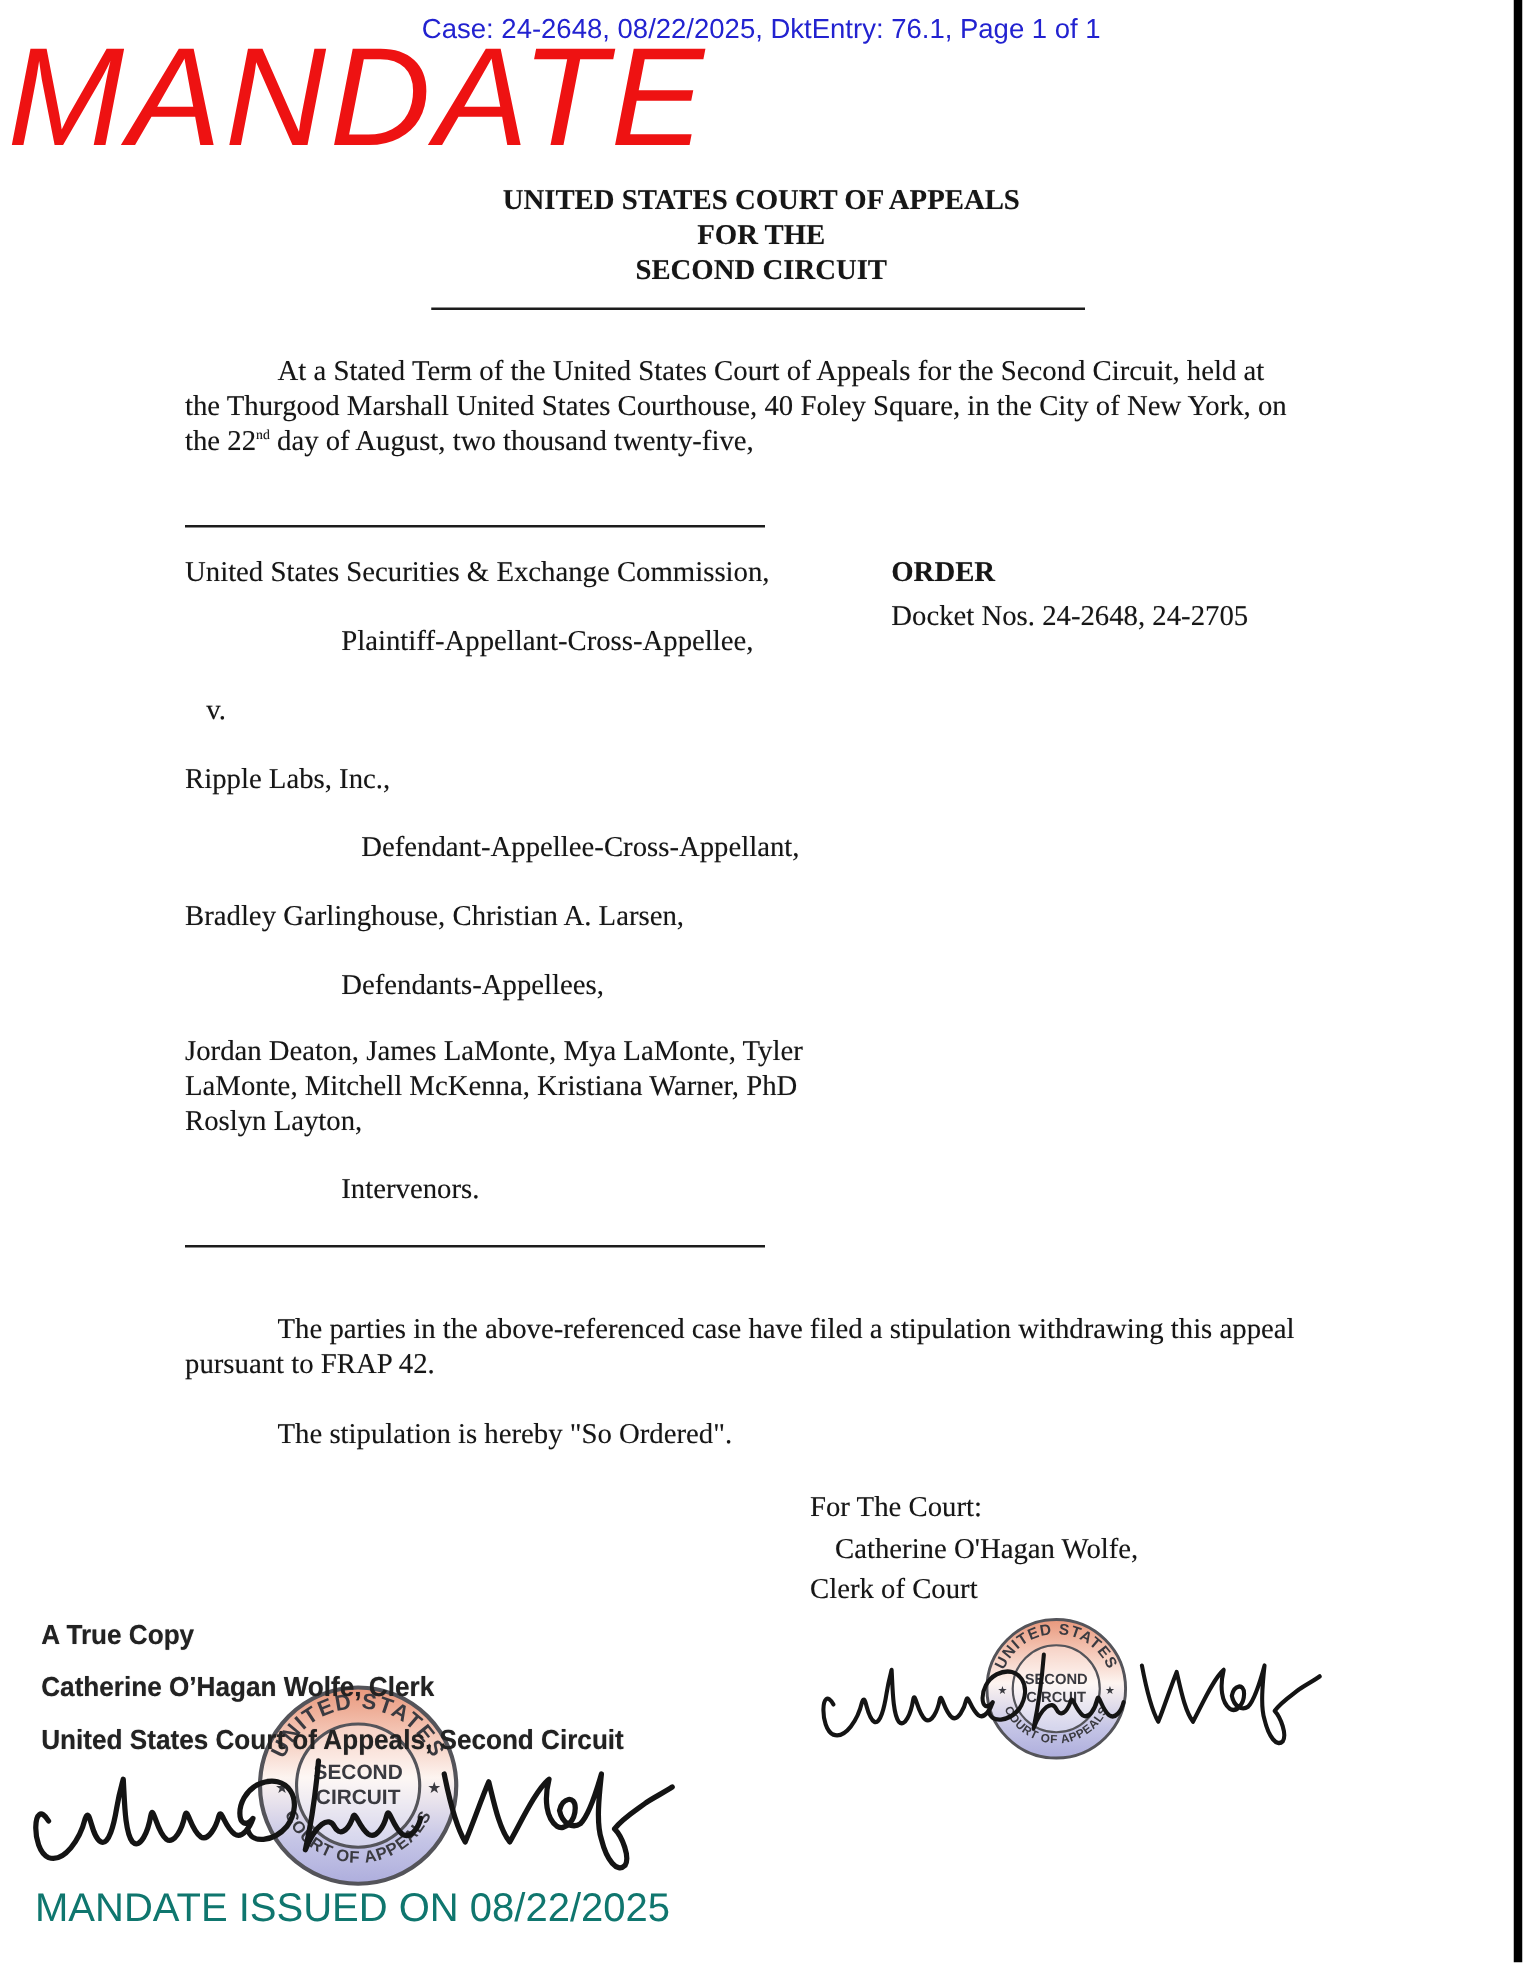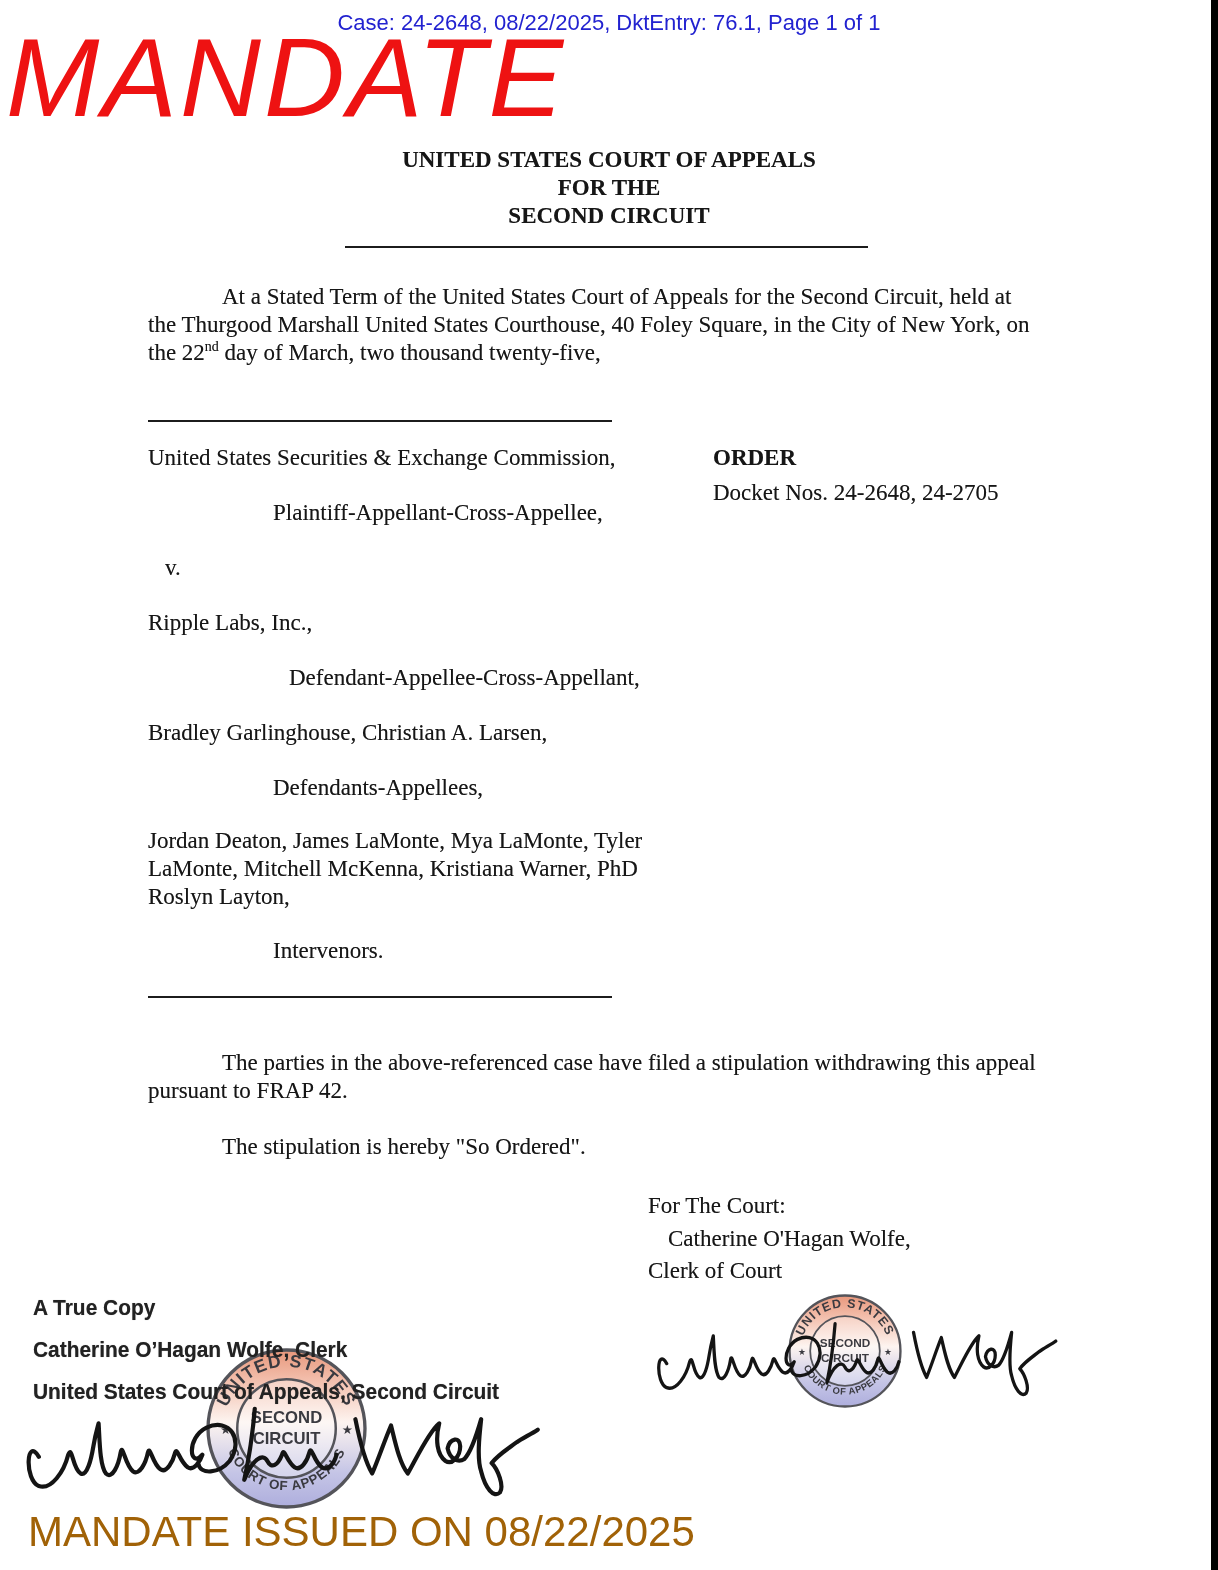--- a/index.html
+++ b/index.html
@@ -27,28 +27,28 @@
   .mandate-stamp{
     top:22px;left:6px;
     font-family:"Liberation Sans", sans-serif;
     font-size:112px;line-height:1;
     letter-spacing:3px;
     color:#ee1212;z-index:4;font-style:italic;
   }
   .mandate-footer{
     top:1508px;left:28px;
     font-family:"Liberation Sans", sans-serif;
-    font-size:42px;color:#a16207;z-index:5;
+    font-size:32px;color:#0f766e;z-index:5;
   }
   
   .doc{font-size:23px;line-height:28px;text-shadow:0 0 0.6px rgba(0,0,0,0.40);}
   .bold{font-weight:bold;}
   .center{left:50%;transform:translateX(-50%);text-align:right;}
   .rule{position:absolute;border-top:2px solid #1c1c1c;height:0;}
-  sup{font-size:14px;vertical-align:super;line-height:0;margin-top:16px;}
+  sup{font-size:11px;vertical-align:super;line-height:0;margin-top:16px;}
   
   .truecopy{
     font-family:"Liberation Sans", sans-serif;
     font-weight:bold;font-size:22px;color:#222;
     text-shadow:0 0 0.7px rgba(0,0,0,0.5);
     transform-origin:left top;transform:scaleX(0.95);
     z-index:2;
   }
   .seal-wrap{position:absolute;z-index:1;}
   .sig-wrap{position:absolute;z-index:3;}
@@ -115,21 +115,21 @@
 <div class="abs mandate-stamp">MANDATE</div>
 
 <div class="abs doc bold center" style="top:146px">UNITED STATES COURT OF APPEALS</div>
 <div class="abs doc bold center" style="top:174px">FOR THE</div>
 <div class="abs doc bold center" style="top:202px">SECOND CIRCUIT</div>
 
 <div class="rule" style="top:246px;left:345px;width:523px"></div>
 
 <div class="abs doc" style="top:283px;left:222px">At a Stated Term of the United States Court of Appeals for the Second Circuit, held at</div>
 <div class="abs doc" style="top:311px;left:148px">the Thurgood Marshall United States Courthouse, 40 Foley Square, in the City of New York, on</div>
-<div class="abs doc" style="top:339px;left:148px"><span>the 22</span><sup>nd</sup><span> day of March, two thousand twenty-five,</span></div>
+<div class="abs doc" style="top:339px;left:148px"><span>the 22</span><sup>nd</sup><span> day of August, two thousand twenty-five,</span></div>
 
 <div class="rule" style="top:420px;left:148px;width:464px"></div>
 
 <div class="abs doc" style="top:444px;left:148px">United States Securities &amp; Exchange Commission,</div>
 <div class="abs doc bold" style="top:444px;left:713px">ORDER</div>
 <div class="abs doc" style="top:479px;left:713px">Docket Nos. 24-2648, 24-2705</div>
 <div class="abs doc" style="top:499px;left:273px">Plaintiff-Appellant-Cross-Appellee,</div>
 <div class="abs doc" style="top:554px;left:165px">v.</div>
 <div class="abs doc" style="top:609px;left:148px">Ripple Labs, Inc.,</div>
 <div class="abs doc" style="top:664px;left:289px">Defendant-Appellee-Cross-Appellant,</div>

